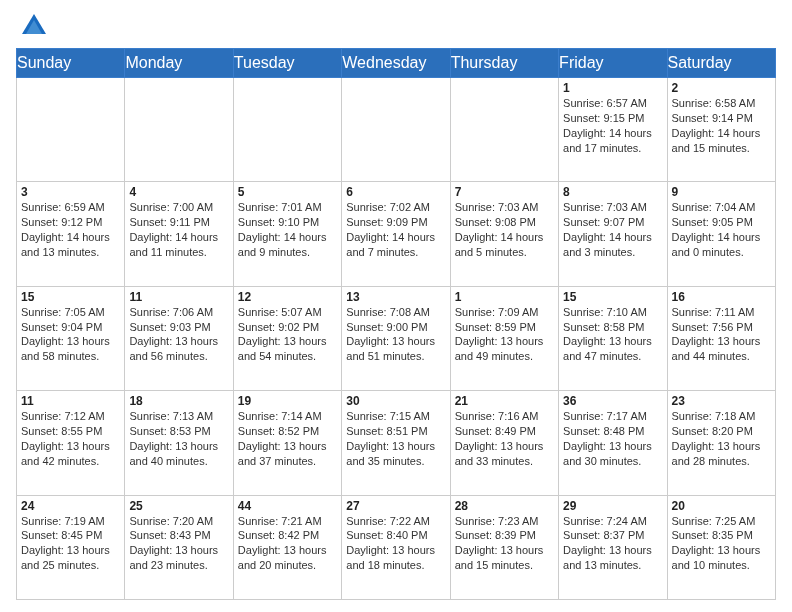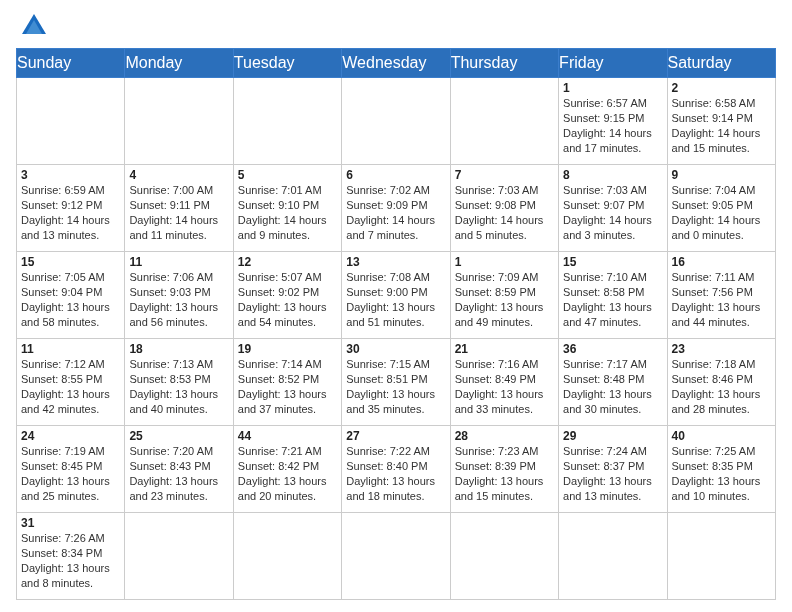--- a/index.html
+++ b/index.html
@@ -289,21 +289,21 @@
           <td>
             <span class="day-number">36</span>
             <div class="day-info">Sunrise: 7:17 AM
 Sunset: 8:48 PM
 Daylight: 13 hours
 and 30 minutes.</div>
           </td>
           <td>
             <span class="day-number">23</span>
             <div class="day-info">Sunrise: 7:18 AM
-Sunset: 8:46 PM
+Sunset: 8:20 PM
 Daylight: 13 hours
 and 28 minutes.</div>
           </td>
         </tr>
         <tr>
           <td>
             <span class="day-number">24</span>
             <div class="day-info">Sunrise: 7:19 AM
 Sunset: 8:45 PM
 Daylight: 13 hours
@@ -338,37 +338,22 @@
 and 15 minutes.</div>
           </td>
           <td>
             <span class="day-number">29</span>
             <div class="day-info">Sunrise: 7:24 AM
 Sunset: 8:37 PM
 Daylight: 13 hours
 and 13 minutes.</div>
           </td>
           <td>
-            <span class="day-number">40</span>
+            <span class="day-number">20</span>
             <div class="day-info">Sunrise: 7:25 AM
 Sunset: 8:35 PM
 Daylight: 13 hours
 and 10 minutes.</div>
           </td>
-        </tr>
-        <tr>
-          <td>
-            <span class="day-number">31</span>
-            <div class="day-info">Sunrise: 7:26 AM
-Sunset: 8:34 PM
-Daylight: 13 hours
-and 8 minutes.</div>
-          </td>
-          <td class="empty"></td>
-          <td class="empty"></td>
-          <td class="empty"></td>
-          <td class="empty"></td>
-          <td class="empty"></td>
-          <td class="empty"></td>
         </tr>
       </tbody>
   </table>
 </div>
 
 </body></html>

